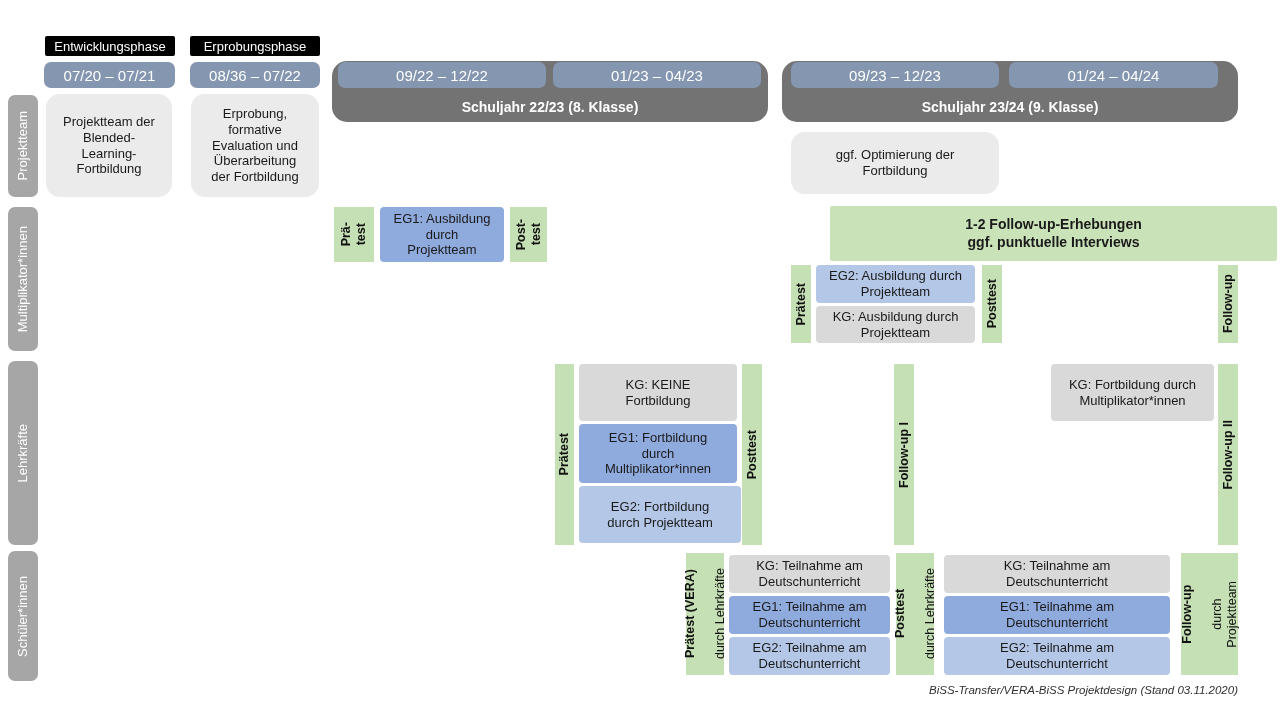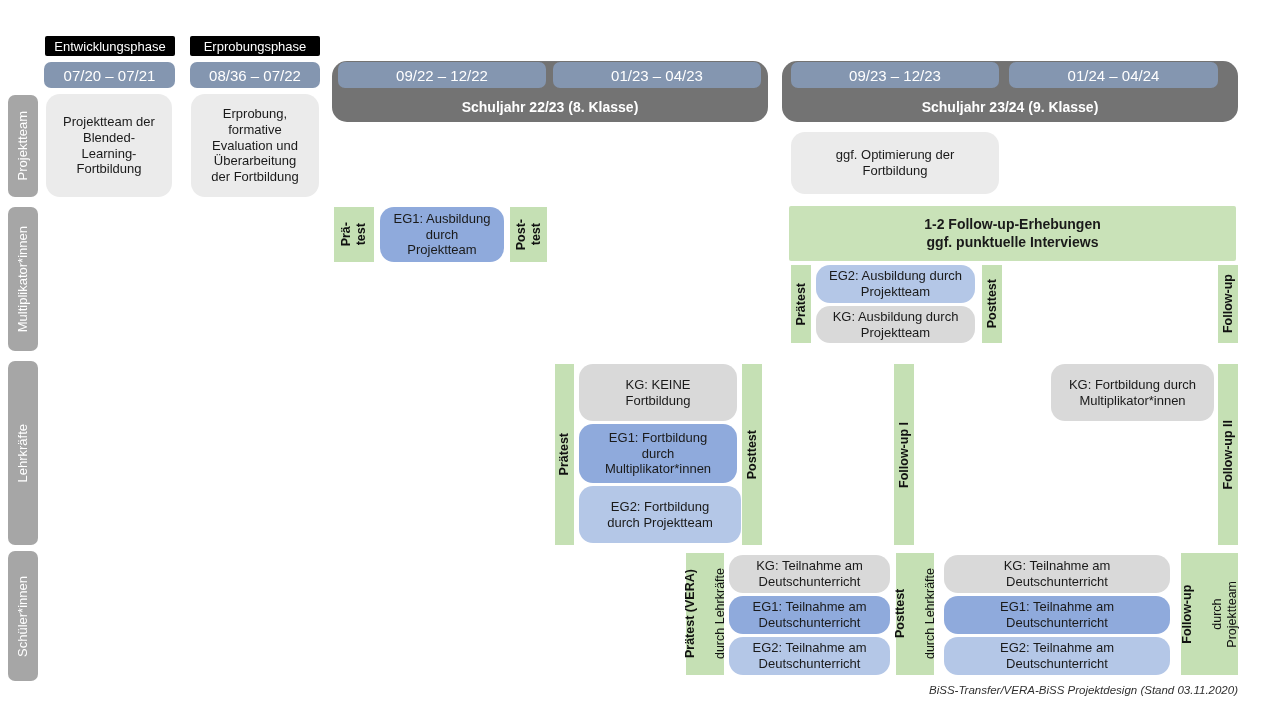--- a/index.html
+++ b/index.html
@@ -7,21 +7,21 @@
   .abs { position:absolute; box-sizing:border-box; }
 
   .hdr { background:#000000; color:#fff; font-size:13px; border-radius:2px;
          display:flex; align-items:center; justify-content:center; }
   .datebar { background:#8496b0; color:#fff; font-size:15px; border-radius:7px;
              display:flex; align-items:center; justify-content:center; }
   .yeargroup { background:#737373; border-radius:15px; }
   .yearlabel { position:absolute; left:0; right:0; bottom:7px; text-align:center;
                color:#fff; font-weight:bold; font-size:14px; }
 
-  .box { border-radius:14px; display:flex; align-items:center; justify-content:center;
+  .box { border-radius:4px; display:flex; align-items:center; justify-content:center;
          text-align:center; white-space:pre-line; font-size:13px; color:#1a1a1a;
          line-height:1.22; padding:2px; }
   .bigbox { border-radius:14px; }
   .gray-l { background:#ebebeb; }
   .gray   { background:#d9d9d9; }
   .blue1  { background:#8faadc; }
   .blue2  { background:#b4c7e7; }
   .greenbox { background:#c9e2b8; font-weight:bold; font-size:14px; border-radius:2px; }
 
   .vbar { background:#c5e0b4; display:flex; align-items:center; justify-content:center; }
@@ -86,21 +86,21 @@
     <div class="vtext">Prä-
 test</div>
   </div>
   <div class="abs box blue1" style="left:380px;top:207px;width:124px;height:55px">EG1: Ausbildung
 durch
 Projektteam</div>
   <div class="abs vbar" style="left:510px;top:207px;width:37px;height:55px">
     <div class="vtext">Post-
 test</div>
   </div>
-  <div class="abs box greenbox" style="left:789px;top:206px;width:447px;height:55px">1-2 Follow-up-Erhebungen
+  <div class="abs box greenbox" style="left:830px;top:206px;width:447px;height:55px">1-2 Follow-up-Erhebungen
 ggf. punktuelle Interviews</div>
   <div class="abs vbar" style="left:791px;top:265px;width:20px;height:78px">
     <div class="vtext">Prätest</div>
   </div>
   <div class="abs box blue2" style="left:816px;top:265px;width:159px;height:38px">EG2: Ausbildung durch
 Projektteam</div>
   <div class="abs box gray" style="left:816px;top:306px;width:159px;height:37px">KG: Ausbildung durch
 Projektteam</div>
   <div class="abs vbar" style="left:982px;top:265px;width:20px;height:78px">
     <div class="vtext">Posttest</div>

